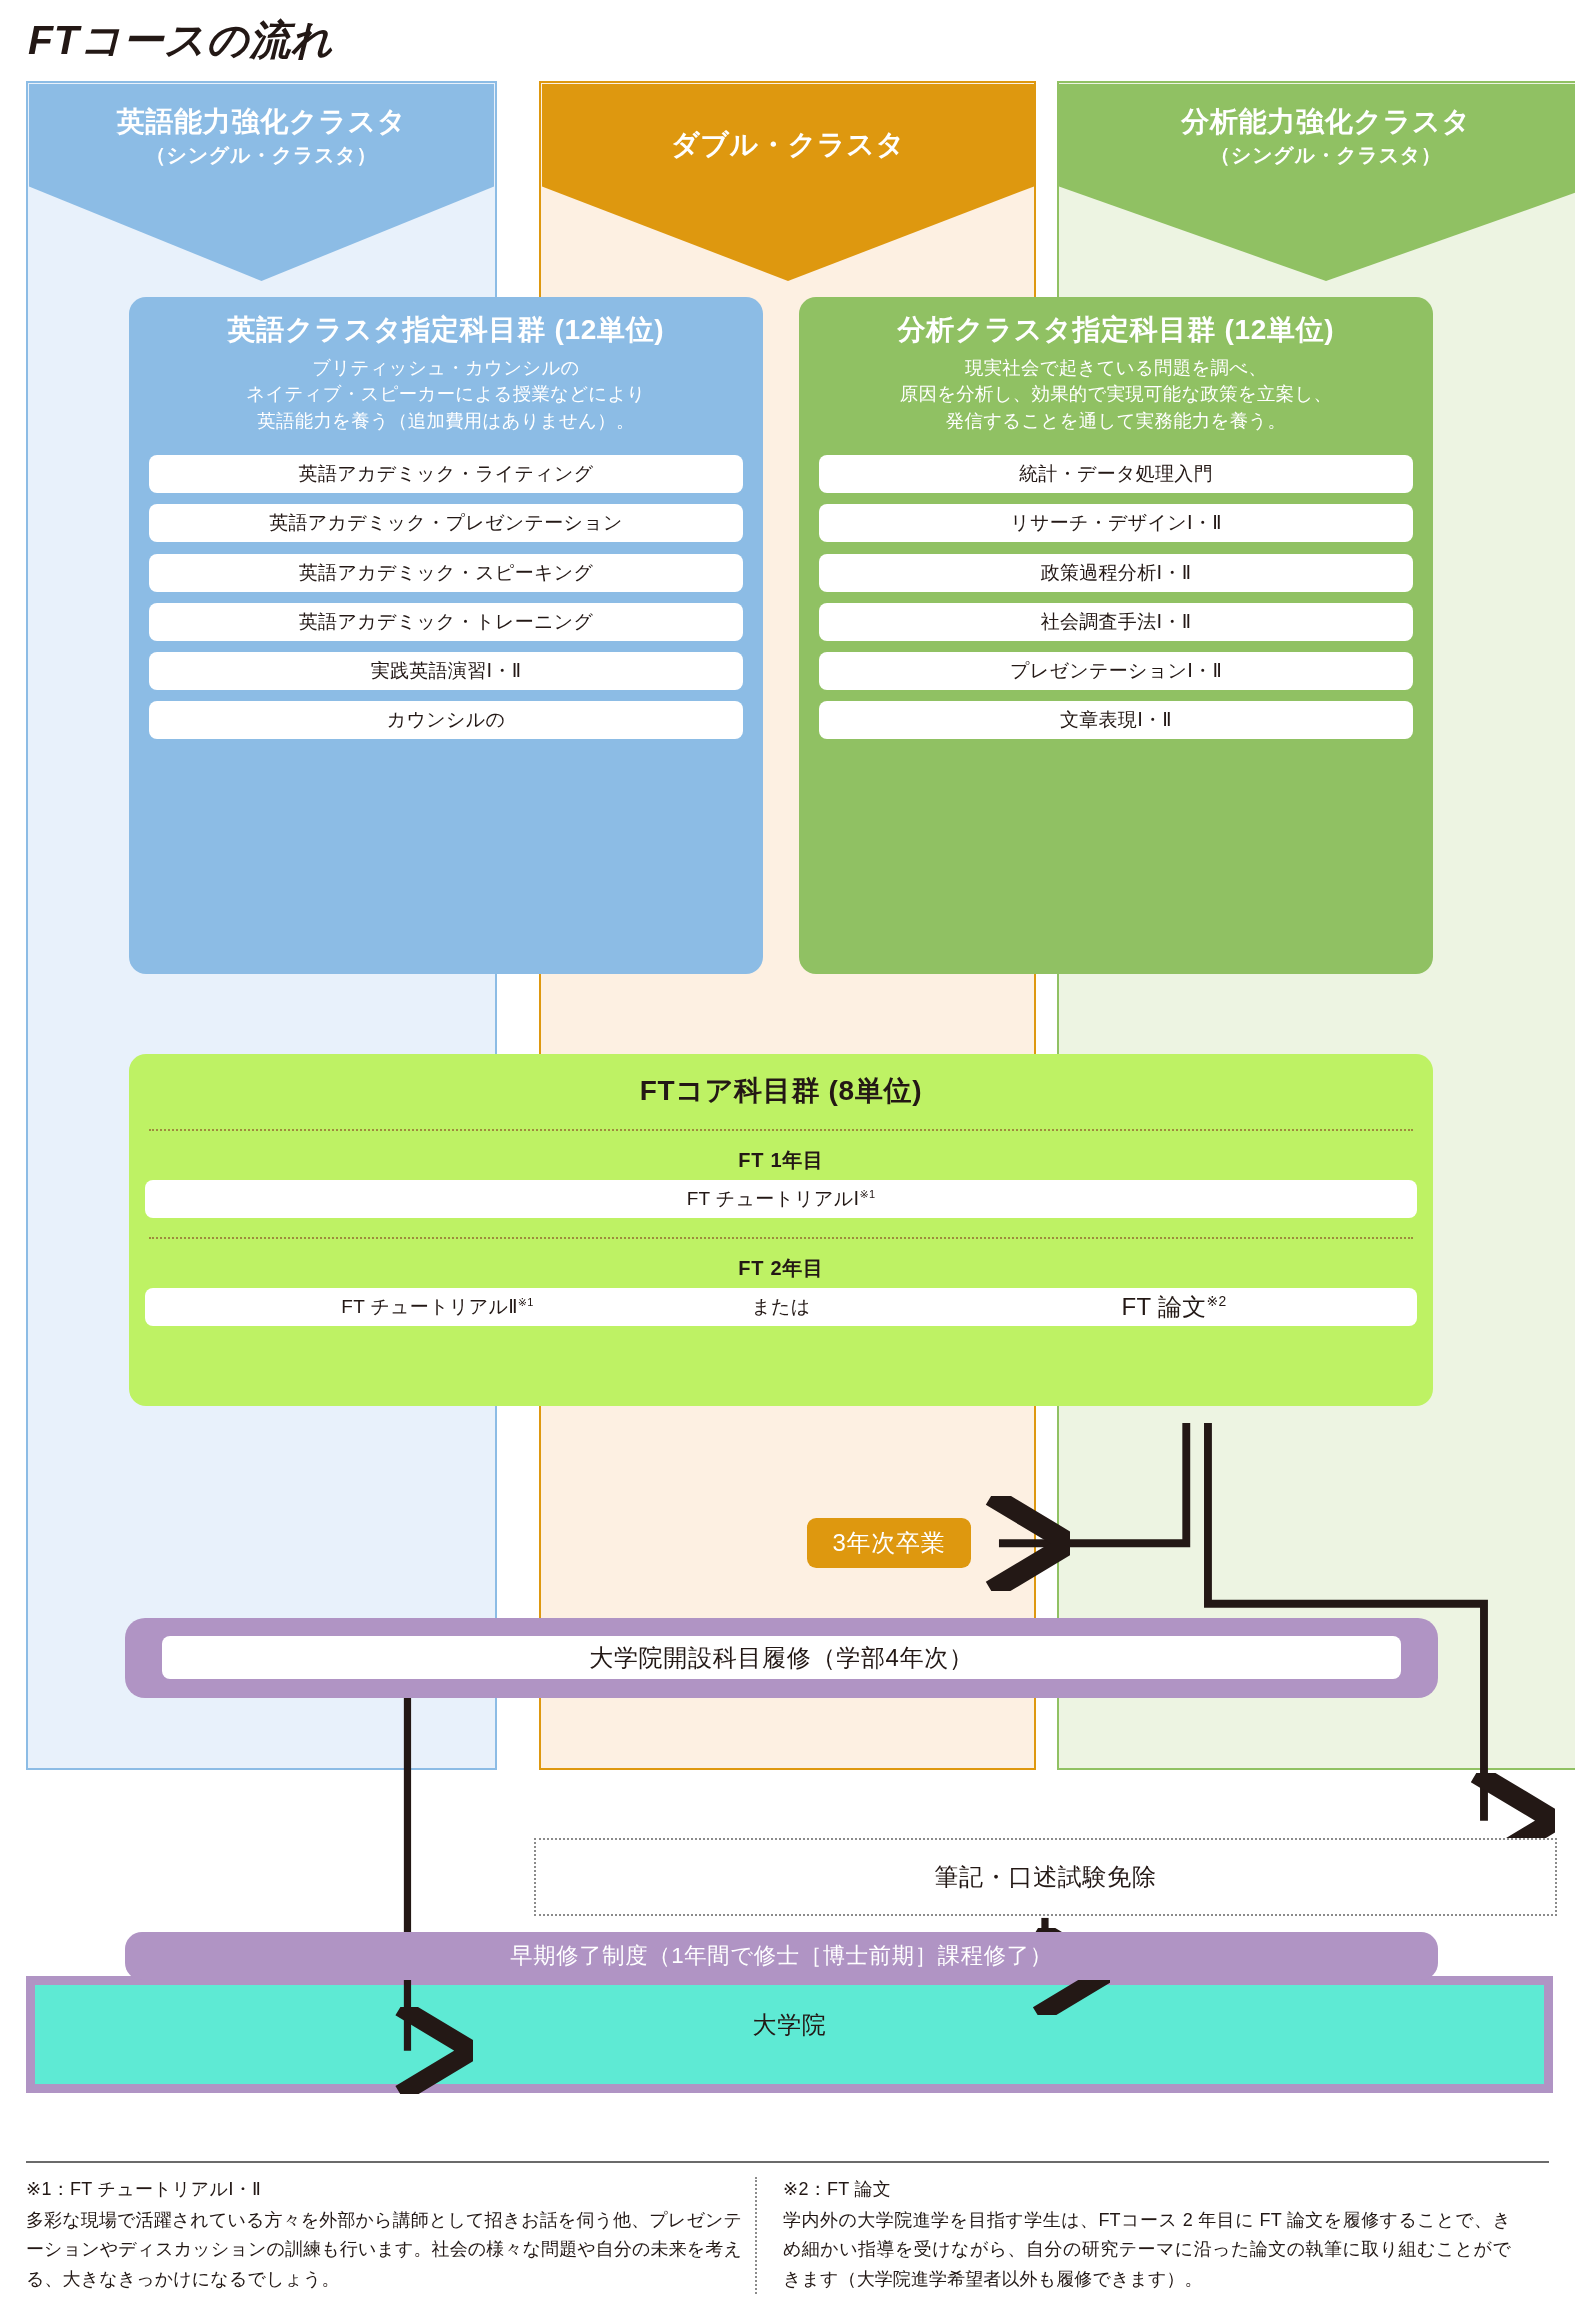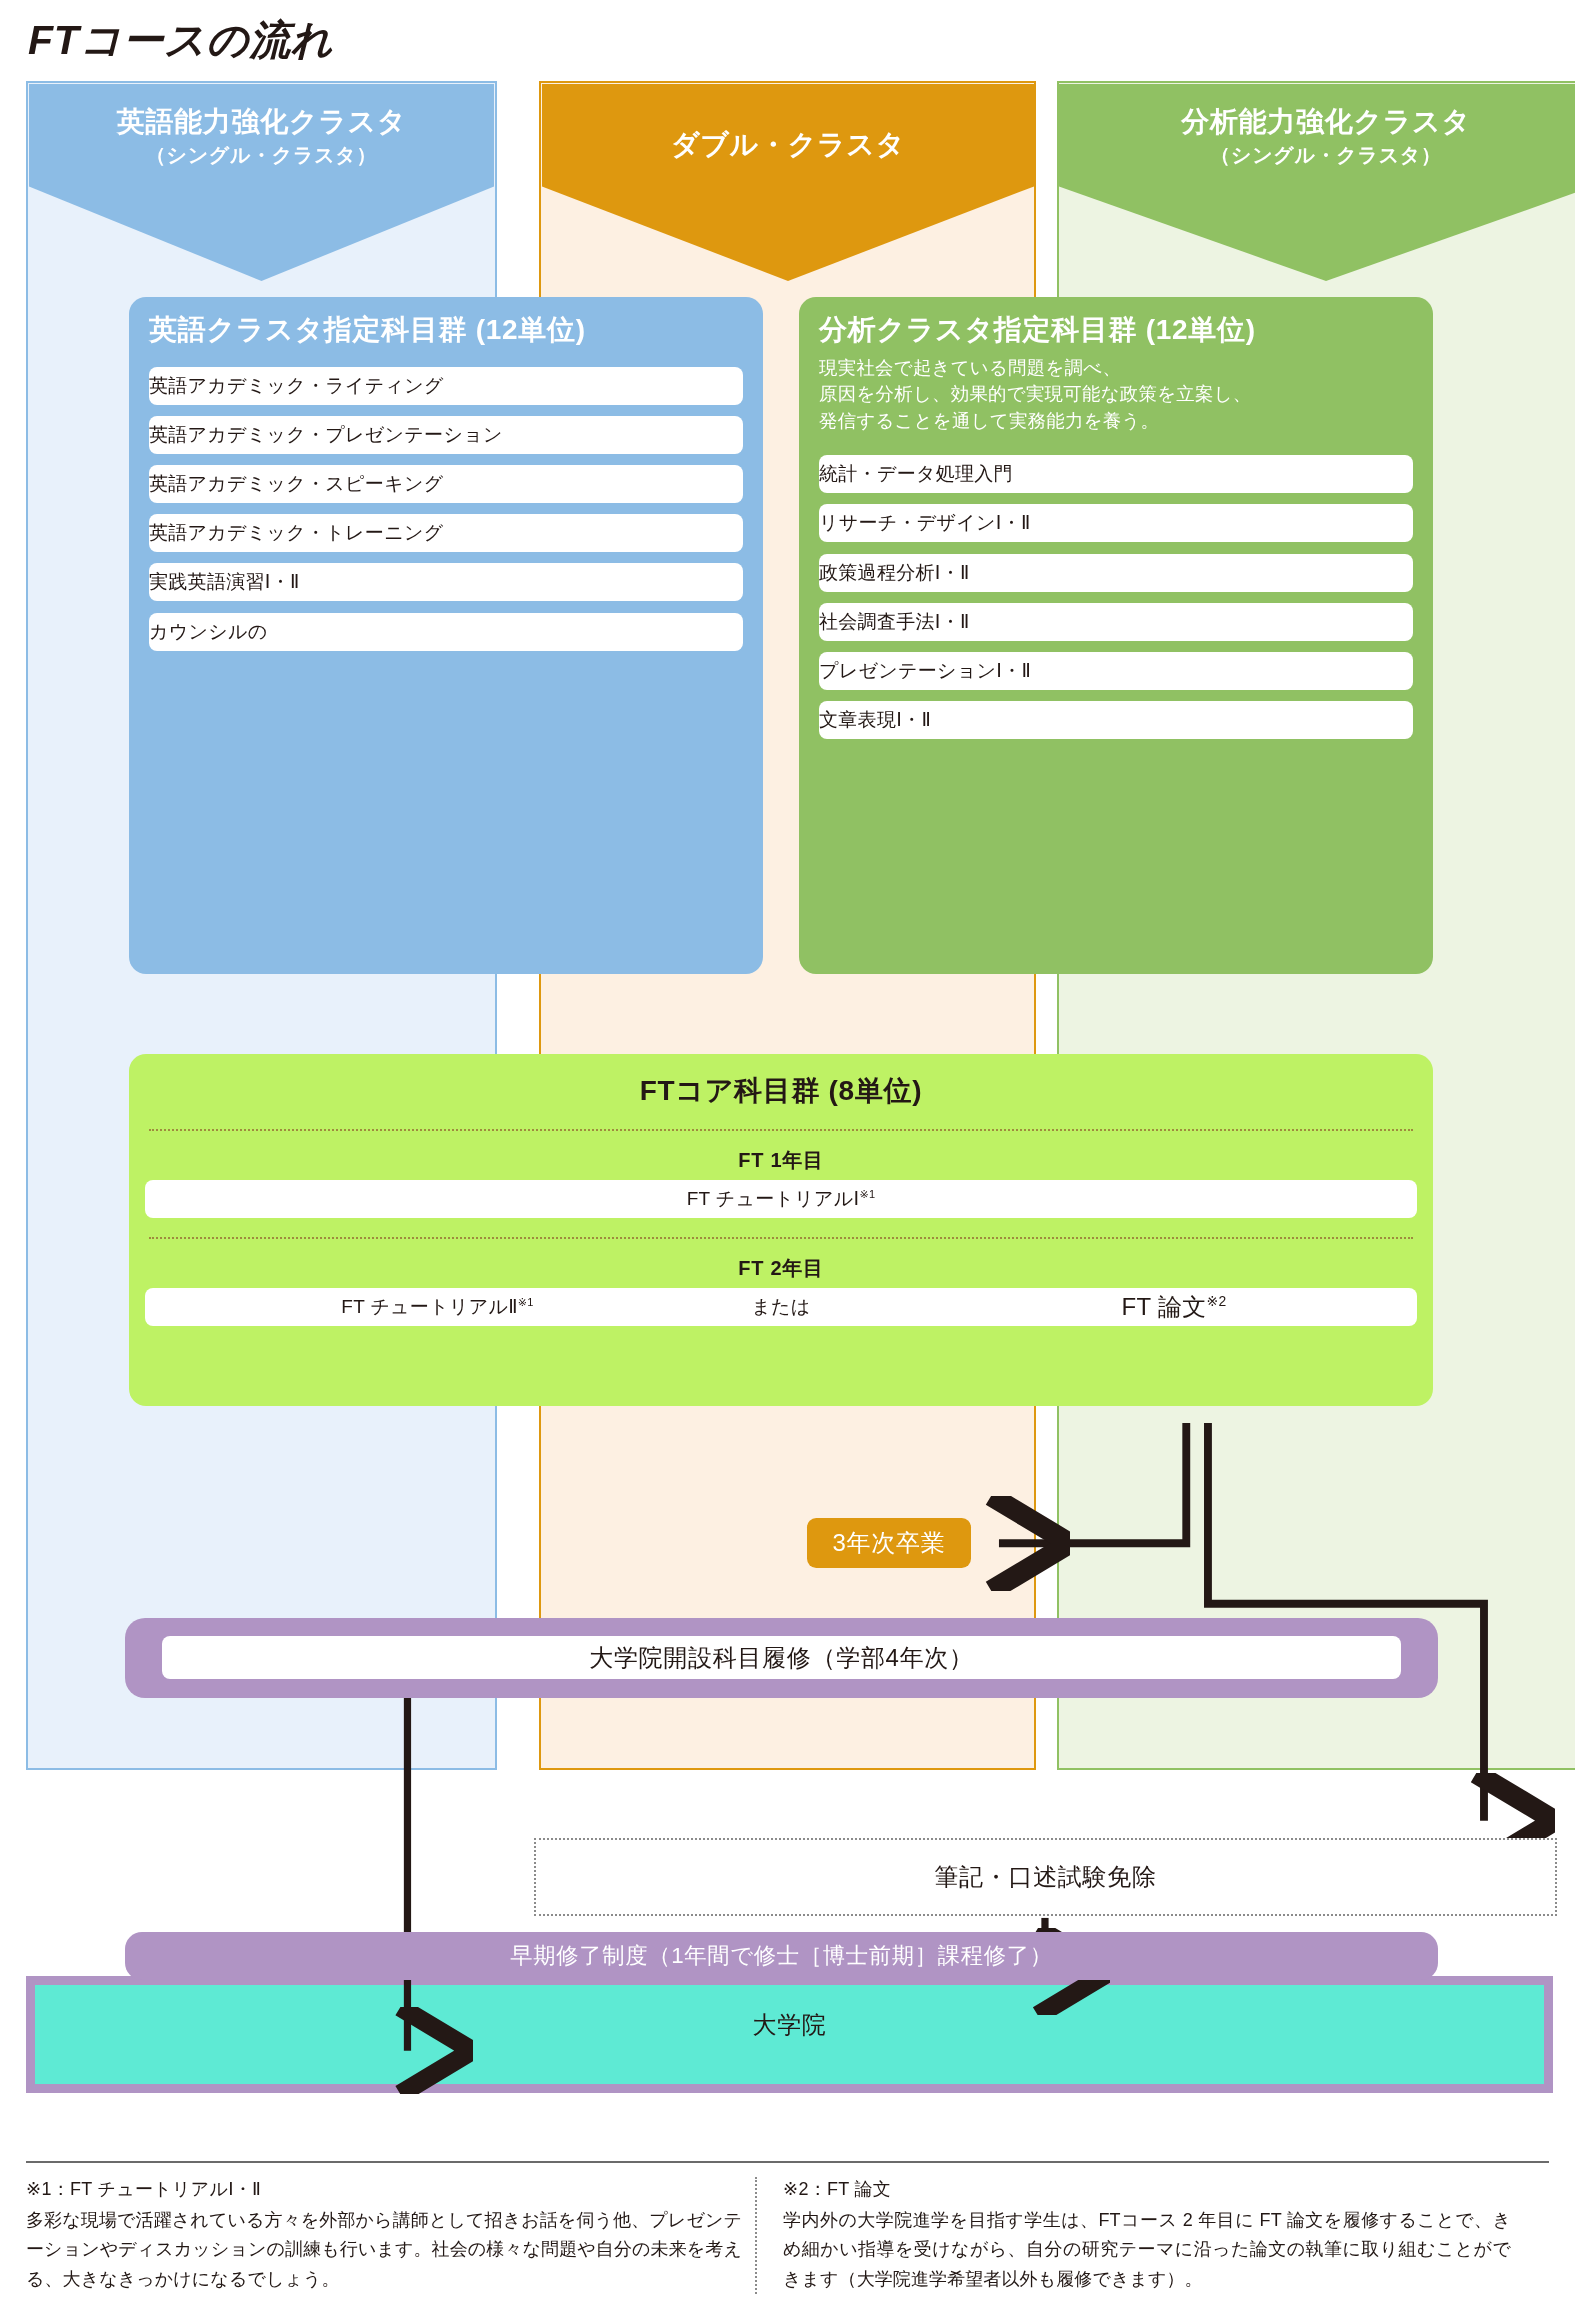--- a/index.html
+++ b/index.html
@@ -65,21 +65,21 @@
   .chev-green{left:1059px; top:84px; width:534px; height:197px; background:#90c163;}
   .chev-t1{font-size:28px;font-weight:700;line-height:1.15;letter-spacing:0.7px;}
   .chev-t2{font-size:20px;font-weight:700;line-height:1.3;margin-top:4px;letter-spacing:0.7px;}
 
   
   .group{
     position:absolute;
     box-sizing:border-box;
     border-radius:17px;
     padding:16px 20px 20px 20px;
-    text-align:left;
+    text-align:center;
   }
   .group-en{left:129px; top:297px; width:634px; height:677px; background:#8cbce5;}
   .group-an{left:799px; top:297px; width:634px; height:677px; background:#90c163;}
   .group-title{
     font-size:28px; font-weight:700; color:#ffffff;
     line-height:1.2; letter-spacing:0.7px; margin-bottom:8px;
   }
   .group-desc{
     font-size:18.4px; font-weight:400; color:#ffffff;
     line-height:1.46; letter-spacing:0.3px;
@@ -249,20 +249,23 @@
   <div class="chev chev-orange">
     <div class="chev-t1" style="margin-top:22.3px">ダブル・クラスタ</div>
   </div>
   <div class="chev chev-green">
     <div class="chev-t1">分析能力強化クラスタ</div>
     <div class="chev-t2">（シングル・クラスタ）</div>
   </div>
 
   <div class="group group-en">
     <div class="group-title">英語クラスタ指定科目群 (12単位)</div>
+    <div class="group-desc" style="white-space:pre-line">ブリティッシュ・カウンシルの
+ネイティブ・スピーカーによる授業などにより
+英語能力を養う（追加費用はありません）。</div>
     <div class="course-list">
       <div class="course">英語アカデミック・ライティング</div>
       <div class="course">英語アカデミック・プレゼンテーション</div>
       <div class="course">英語アカデミック・スピーキング</div>
       <div class="course">英語アカデミック・トレーニング</div>
       <div class="course">実践英語演習Ⅰ・Ⅱ</div>
       <div class="course">カウンシルの</div>
     </div>
   </div>
 

